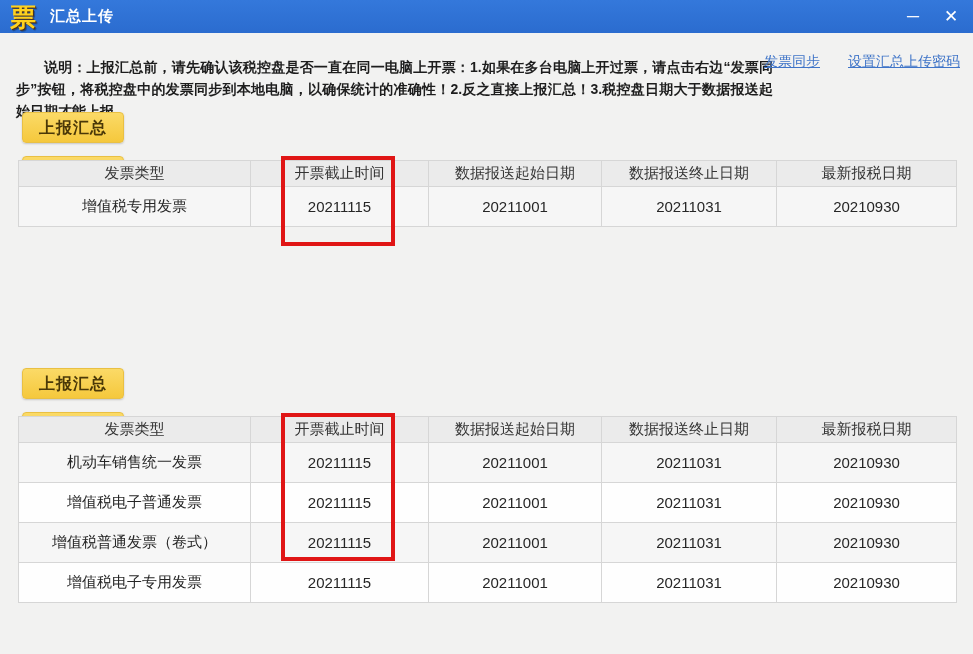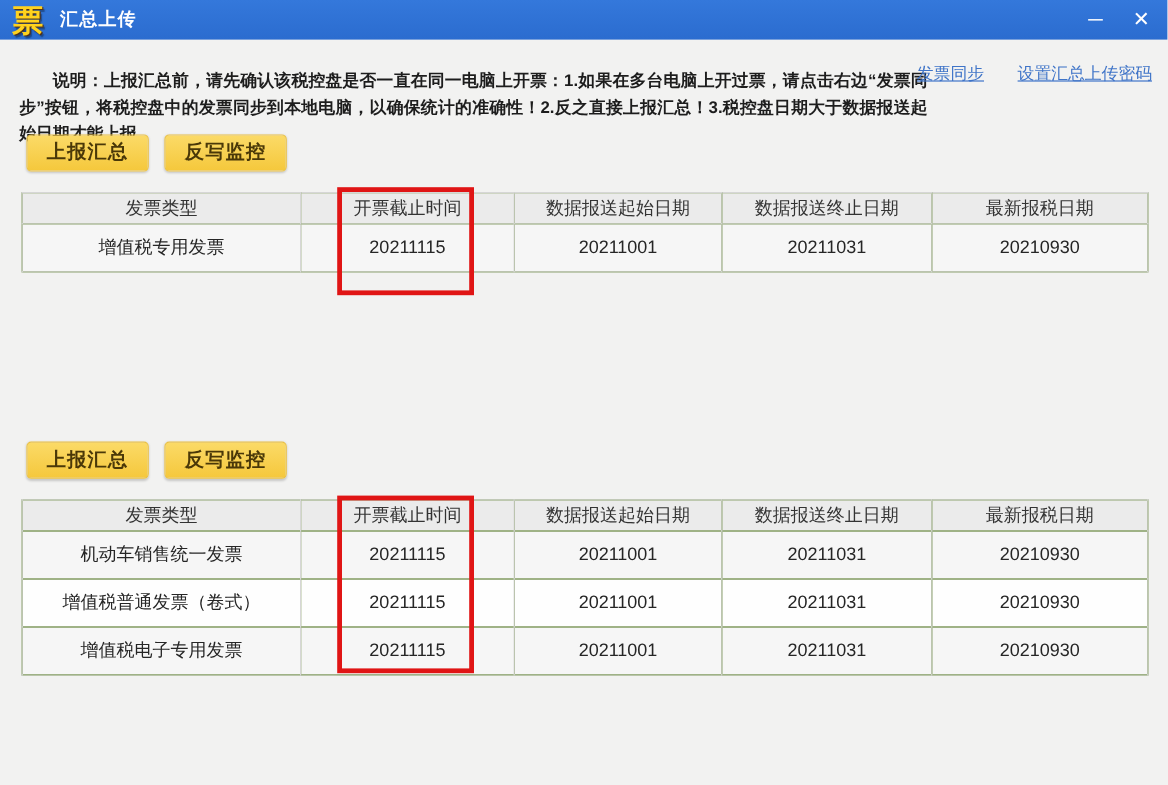--- a/index.html
+++ b/index.html
@@ -44,38 +44,38 @@
   }
   .top-links {
     position: absolute; top: 53px; right: 13px;
     display: flex; gap: 10px; white-space: nowrap;
   }
   .top-links a {
     color: #3f74c8; font-size: 14px; text-decoration: underline; cursor: pointer; margin-left: 18px;
   }
 
   
-  .btn-row { position: absolute; left: 22px; display: flex; gap: 13px; }
+  .btn-row { position: absolute; left: 22px; display: flex; gap: 13px; flex-direction: column; }
   .btn-row-1 { top: 112px; }
   .btn-row-2 { top: 368px; }
   .ybtn {
     display: inline-block; min-width: 98px; height: 31px;
     background: linear-gradient(#fbda67, #f5c83c);
     border: 1px solid #e9c043; border-radius: 4px;
     box-shadow: 0 1px 2px rgba(0,0,0,.18);
     color: #4a3808; font-size: 16px; font-weight: bold;
     text-align: center; line-height: 29px; letter-spacing: 1px;
     padding: 0 16px; cursor: pointer;
   }
 
   
   table.data-table {
     position: absolute; left: 18px; width: 938px;
     border-collapse: collapse; table-layout: fixed;
-    background: #4d7c0f;
+    background: #c4b5fd;
   }
   .table-1 { top: 160px; }
   .table-2 { top: 416px; }
   table.data-table th, table.data-table td {
     border: 1px solid #d6d6d6; text-align: center;
     font-size: 15px; overflow: hidden; white-space: nowrap;
   }
   table.data-table th {
     height: 26px; background: #ebebeb; color: #333333; font-weight: normal;
   }
@@ -169,20 +169,27 @@
   </thead>
   <tbody>
     <tr>
       <td>机动车销售统一发票</td>
       <td>20211115</td>
       <td>20211001</td>
       <td>20211031</td>
       <td>20210930</td>
     </tr>
     <tr>
+      <td>增值税电子普通发票</td>
+      <td>20211115</td>
+      <td>20211001</td>
+      <td>20211031</td>
+      <td>20210930</td>
+    </tr>
+    <tr>
       <td>增值税普通发票（卷式）</td>
       <td>20211115</td>
       <td>20211001</td>
       <td>20211031</td>
       <td>20210930</td>
     </tr>
     <tr>
       <td>增值税电子专用发票</td>
       <td>20211115</td>
       <td>20211001</td>

